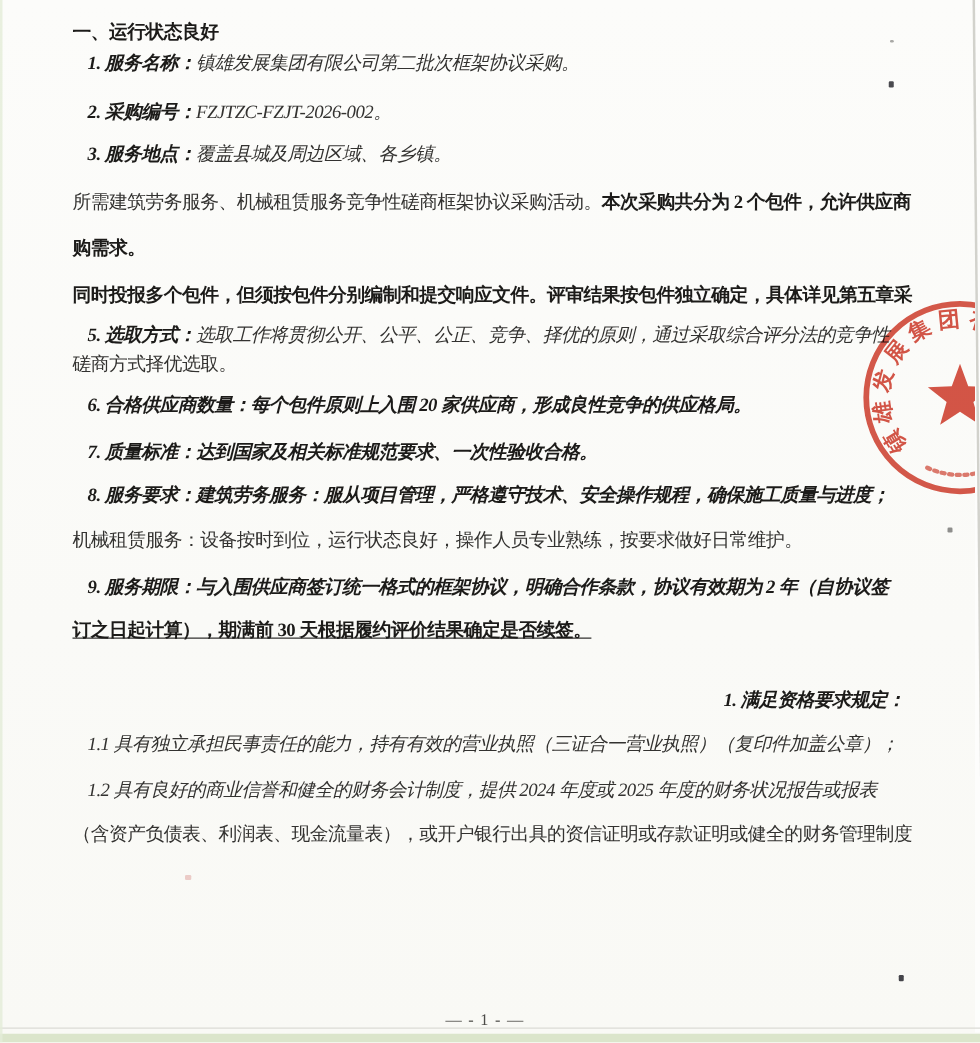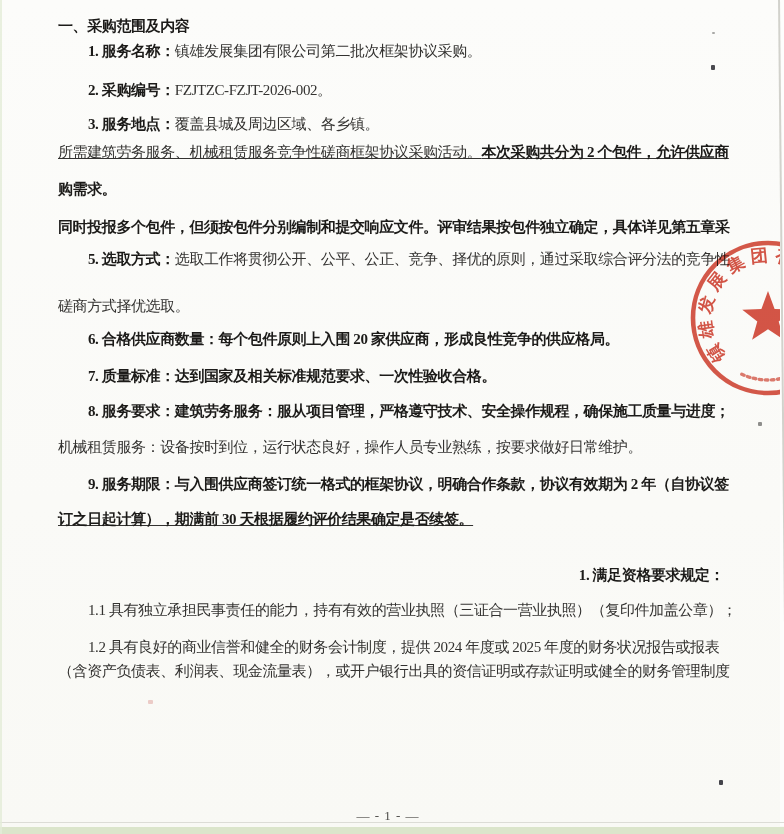--- a/index.html
+++ b/index.html
@@ -23,21 +23,21 @@
     position:absolute;left:58px;top:18px;right:60px;
     color:var(--ink);
   }
   .line{
     height:17px;line-height:17px;font-size:15px;
     letter-spacing:-0.4px;white-space:nowrap;
   }
   .line .seg{font-weight:400;color:var(--ink);}
   .line .seg.bold{font-weight:700;color:var(--ink-bold);}
   .ind0{margin-left:0;}
-  .ind1{margin-left:30px;}
+  .ind1{margin-left:12px;font-style:italic;}
   .page-footer{
     position:absolute;left:58px;right:66px;top:807px;
     text-align:center;font-size:13px;color:#4c4b48;
     letter-spacing:1px;height:17px;line-height:17px;
   }
   
   .stamp{
     position:absolute;left:668px;top:218px;width:200px;height:200px;
     mix-blend-mode:multiply;opacity:.92;filter:blur(.3px);
   }
@@ -56,39 +56,39 @@
   .speck.s3{left:719px;top:780px;width:4px;height:5px;background:#44444a;}
   .speck.s4{left:758px;top:422px;width:4px;height:4px;background:#8e8e8c;}
   .speck.s5{left:148px;top:700px;width:5px;height:4px;background:#e5b8b4;opacity:.7;}
 </style>
 </head>
 <body>
 
 <div class="scan-surface"></div>
 
 <div class="doc-content">
-    <div class="line ind0" style="margin-top: 0px;"><span class="seg bold">一、采购范围及内容</span></div>
+    <div class="line ind0" style="margin-top: 0px;"><span class="seg bold">一、运行状态良好</span></div>
     <div class="line ind1" style="margin-top: 8px;"><span class="seg bold">1. 服务名称：</span><span class="seg">镇雄发展集团有限公司第二批次框架协议采购。</span></div>
     <div class="line ind1" style="margin-top: 22px;"><span class="seg bold">2. 采购编号：</span><span class="seg">FZJTZC-FZJT-2026-002。</span></div>
     <div class="line ind1" style="margin-top: 17px;"><span class="seg bold">3. 服务地点：</span><span class="seg">覆盖县城及周边区域、各乡镇。</span></div>
-    <div class="line ind0" style="margin-top: 11px; text-decoration: underline;"><span class="seg">所需建筑劳务服务、机械租赁服务竞争性磋商框架协议采购活动。</span><span class="seg bold">本次采购共分为 2 个包件，允许供应商</span></div>
+    <div class="line ind0" style="margin-top: 21px;"><span class="seg">所需建筑劳务服务、机械租赁服务竞争性磋商框架协议采购活动。</span><span class="seg bold">本次采购共分为 2 个包件，允许供应商</span></div>
     <div class="line ind0" style="margin-top: 20px;"><span class="seg bold">购需求。</span></div>
     <div class="line ind0" style="margin-top: 21px;"><span class="seg bold">同时投报多个包件，但须按包件分别编制和提交响应文件。评审结果按包件独立确定，具体详见第五章采</span></div>
     <div class="line ind1" style="margin-top: 15px;"><span class="seg bold">5. 选取方式：</span><span class="seg">选取工作将贯彻公开、公平、公正、竞争、择优的原则，通过采取综合评分法的竞争性</span></div>
-    <div class="line ind0" style="margin-top: 30px;"><span class="seg">磋商方式择优选取。</span></div>
+    <div class="line ind0" style="margin-top: 6px;"><span class="seg">磋商方式择优选取。</span></div>
     <div class="line ind1" style="margin-top: 16px;"><span class="seg bold">6. 合格供应商数量：</span><span class="seg bold">每个包件原则上入围 20 家供应商，形成良性竞争的供应格局。</span></div>
     <div class="line ind1" style="margin-top: 20px;"><span class="seg bold">7. 质量标准：</span><span class="seg bold">达到国家及相关标准规范要求、一次性验收合格。</span></div>
     <div class="line ind1" style="margin-top: 18px;"><span class="seg bold">8. 服务要求：</span><span class="seg bold">建筑劳务服务：服从项目管理，严格遵守技术、安全操作规程，确保施工质量与进度；</span></div>
     <div class="line ind0" style="margin-top: 19px;"><span class="seg">机械租赁服务：设备按时到位，运行状态良好，操作人员专业熟练，按要求做好日常维护。</span></div>
     <div class="line ind1" style="margin-top: 20px;"><span class="seg bold">9. 服务期限：</span><span class="seg bold">与入围供应商签订统一格式的框架协议，明确合作条款，协议有效期为 2 年（自协议签</span></div>
     <div class="line ind0" style="margin-top: 18px; text-decoration: underline;"><span class="seg bold">订之日起计算），期满前 30 天根据履约评价结果确定是否续签。</span></div>
     <div class="line ind1" style="margin-top: 39px; text-align: right;"><span class="seg bold">1. 满足资格要求规定：</span></div>
     <div class="line ind1" style="margin-top: 18px;"><span class="seg">1.1 具有独立承担民事责任的能力，持有有效的营业执照（三证合一营业执照）（复印件加盖公章）；</span></div>
     <div class="line ind1" style="margin-top: 20px;"><span class="seg">1.2 具有良好的商业信誉和健全的财务会计制度，提供 2024 年度或 2025 年度的财务状况报告或报表</span></div>
-    <div class="line ind0" style="margin-top: 7px; text-align: center;"><span class="seg">（含资产负债表、利润表、现金流量表），或开户银行出具的资信证明或存款证明或健全的财务管理制度</span></div>
+    <div class="line ind0" style="margin-top: 18px; text-align: center;"><span class="seg">（含资产负债表、利润表、现金流量表），或开户银行出具的资信证明或存款证明或健全的财务管理制度</span></div>
   </div>
 
 <svg class="stamp" viewBox="0 0 200 200" aria-hidden="true">
   <circle cx="100" cy="100" r="75" fill="none" stroke="#cf3726" stroke-width="4.6" opacity="0.9"></circle>
   <polygon opacity="0.92" fill="#cf3726" points="100,73 106.6,90.9 125.7,91.7 110.7,103.5 115.9,121.8 100,111.3 84.1,121.8 89.3,103.5 74.3,91.7 93.4,90.9"></polygon>
   <defs>
     <path id="sealTextArc" d="M 59.7 140.3 A 57 57 0 1 1 156.8 105" fill="none"></path>
   </defs>
   <text font-size="17.5" font-weight="700" fill="#cf3726" opacity="0.92" letter-spacing="5.5" font-family="'Liberation Serif','DejaVu Serif',serif">
     <textPath href="#sealTextArc" startOffset="2">镇雄发展集团有限公司</textPath>

